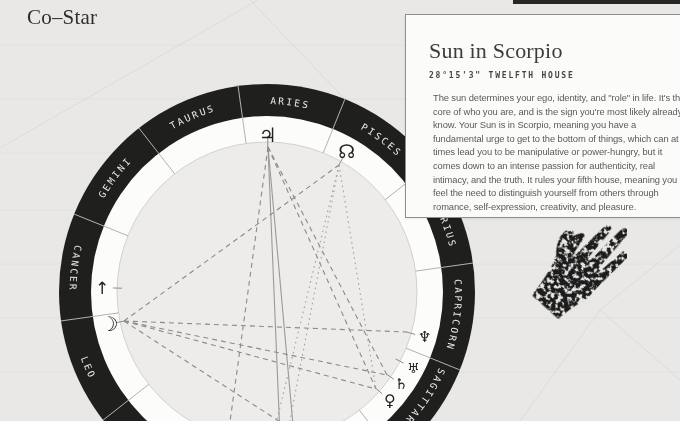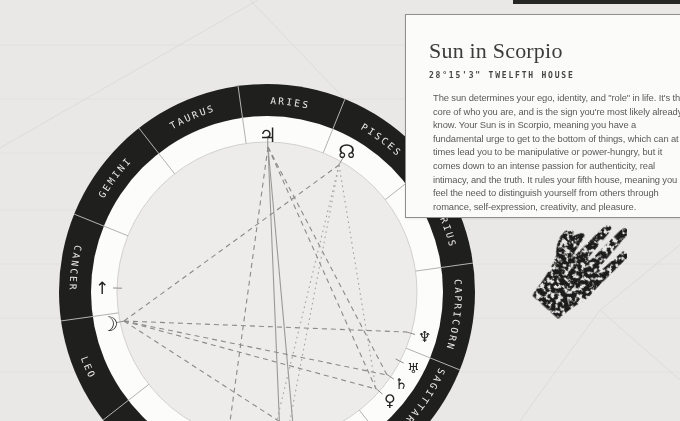--- a/index.html
+++ b/index.html
@@ -140,20 +140,21 @@
                L24,48 C24.5,50 26,50 26.3,48 L28,18 C28.5,12 34,11 34.5,17
                L35.5,44 C35.6,46 38,46 38.2,44 L40,10 C40.5,4 46.5,4 46.8,10
                L47.5,44 C47.6,46 50,46.2 50.3,44.2 L53,22 C54,16 59.5,17 59.3,23
                L57.5,52 C57,62 58,66 56,74 C53.5,82 52,88 51,98 Z"></path>
       <path d="M17,62 C9,56 4,45 8,38 C10,34.5 13.5,36 14.5,40 C15.5,46 17.5,52 21,56 Z"></path>
     </g>
   </svg>
 
   <div class="top-strip"></div>
 
+  <div class="logo">Co–Star</div>
 
   <div class="card">
     <h1 class="card-title">Sun in Scorpio</h1>
     <div class="card-subtitle">28°15'3" TWELFTH HOUSE</div>
     <p class="card-body">The sun determines your ego, identity, and "role" in life. It's the core of who you are, and is the sign you're most likely already know. Your Sun is in Scorpio, meaning you have a fundamental urge to get to the bottom of things, which can at times lead you to be manipulative or power-hungry, but it comes down to an intense passion for authenticity, real intimacy, and the truth. It rules your fifth house, meaning you feel the need to distinguish yourself from others through romance, self-expression, creativity, and pleasure.</p>
   </div>
 
 </div>
 
 </body></html>

